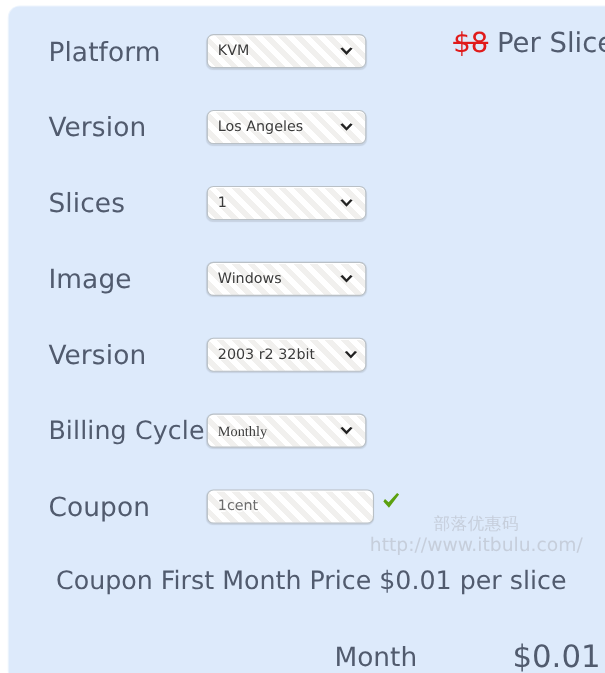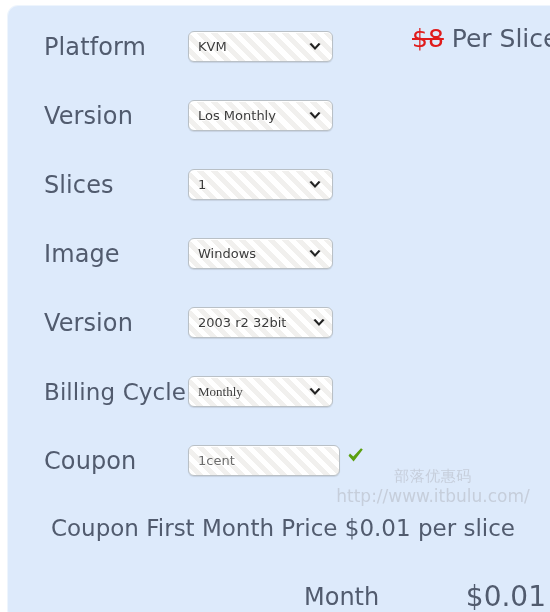--- a/index.html
+++ b/index.html
@@ -215,21 +215,21 @@
         <svg width="16" height="16" viewBox="0 0 16 16" aria-hidden="true">
           <path d="M2.4 5.1 L8 10.9 L13.6 5.1 L11.6 4.1 L8 7.9 L4.4 4.1 Z" fill="#222222"></path>
         </svg>
       </span>
     </div>
   </div>
 
   <div class="row" style="top:75px;">
     <span class="field-label">Version</span>
     <div class="select w-std" style="left:180px;">
-      <span class="val">Los Monthly</span>
+      <span class="val">Los Angeles</span>
       <span class="caret">
         <svg width="16" height="16" viewBox="0 0 16 16" aria-hidden="true">
           <path d="M2.4 5.1 L8 10.9 L13.6 5.1 L11.6 4.1 L8 7.9 L4.4 4.1 Z" fill="#222222"></path>
         </svg>
       </span>
     </div>
   </div>
 
   <div class="row" style="top:144px;">
     <span class="field-label">Slices</span>

